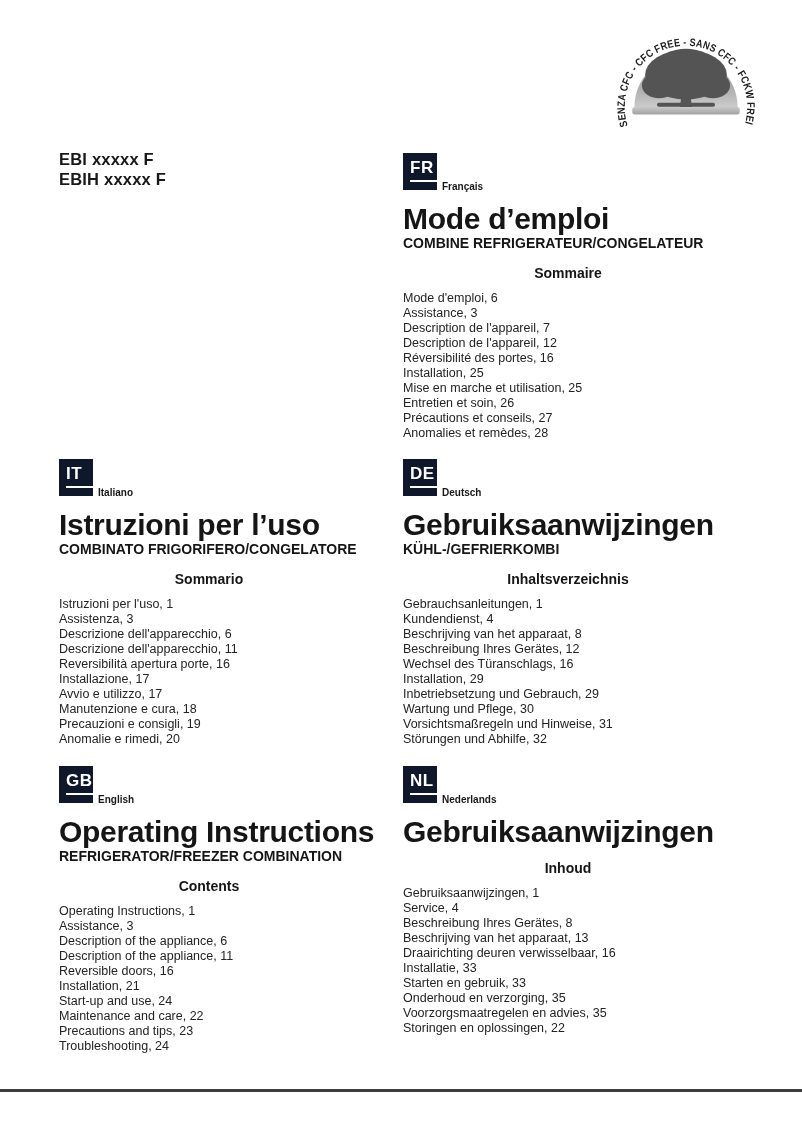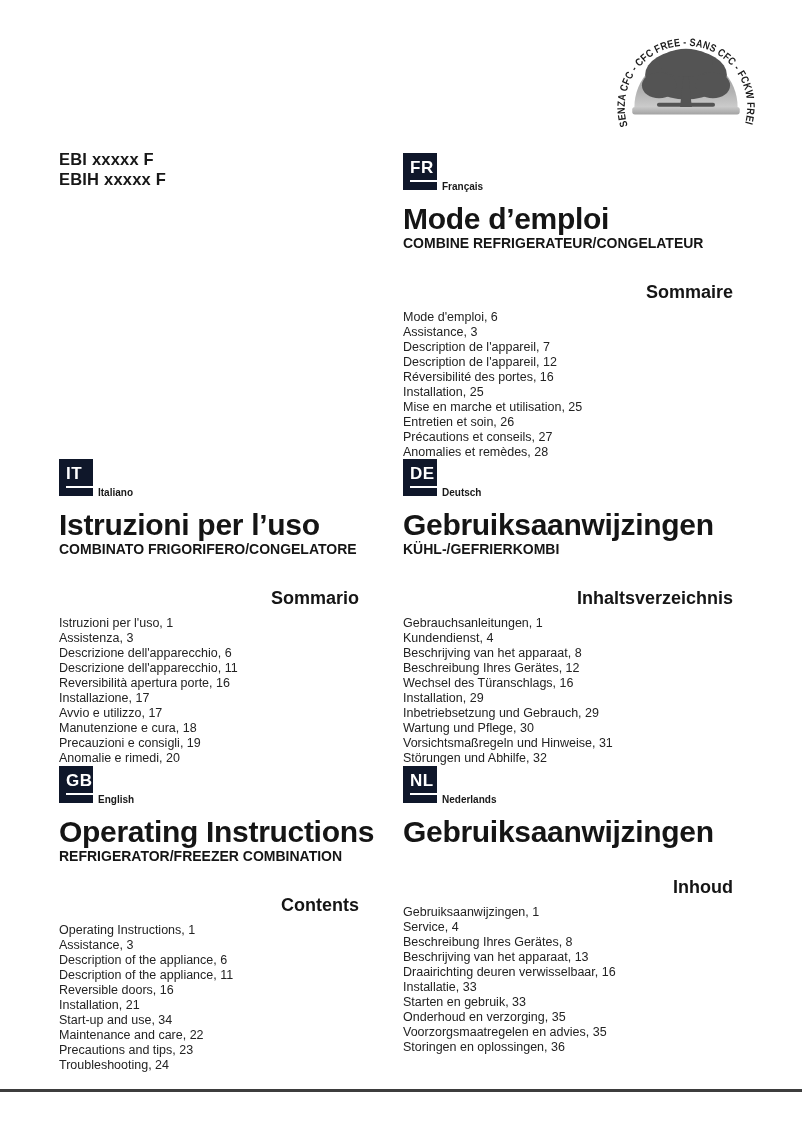--- a/index.html
+++ b/index.html
@@ -85,25 +85,25 @@
   }
   .subtitle {
     margin: 1px 0 0 0;
     font-weight: bold;
     font-size: 14px;
     line-height: 17px;
     color: #151515;
     white-space: nowrap;
   }
   .toc-title {
-    margin: 32px 0 0 0;
-    font-weight: bold;
-    font-size: 18px;
+    margin: 13px 0 0 0;
+    font-weight: bold;
+    font-size: 14px;
     line-height: 16px;
-    text-align: right;
+    text-align: center;
     color: #151515;
   }
   .toc {
     margin-top: 10px;
     font-size: 12.5px;
     line-height: 15px;
     color: #232323;
   }
   .toc-item { white-space: nowrap; }
 
@@ -244,21 +244,21 @@
     <h1 class="title">Operating Instructions</h1>
     <h2 class="subtitle">REFRIGERATOR/FREEZER COMBINATION</h2>
     <h3 class="toc-title">Contents</h3>
     <div class="toc">
         <div class="toc-item">Operating Instructions, 1</div>
         <div class="toc-item">Assistance, 3</div>
         <div class="toc-item">Description of the appliance, 6</div>
         <div class="toc-item">Description of the appliance, 11</div>
         <div class="toc-item">Reversible doors, 16</div>
         <div class="toc-item">Installation, 21</div>
-        <div class="toc-item">Start-up and use, 34</div>
+        <div class="toc-item">Start-up and use, 24</div>
         <div class="toc-item">Maintenance and care, 22</div>
         <div class="toc-item">Precautions and tips, 23</div>
         <div class="toc-item">Troubleshooting, 24</div>
       </div>
   </section>
 
   <section class="section" id="sec-nl">
     <div class="badge-row">
       <div class="badge">
         <span class="badge-code">NL</span>
@@ -271,18 +271,18 @@
     <div class="toc">
         <div class="toc-item">Gebruiksaanwijzingen, 1</div>
         <div class="toc-item">Service, 4</div>
         <div class="toc-item">Beschreibung Ihres Gerätes, 8</div>
         <div class="toc-item">Beschrijving van het apparaat, 13</div>
         <div class="toc-item">Draairichting deuren verwisselbaar, 16</div>
         <div class="toc-item">Installatie, 33</div>
         <div class="toc-item">Starten en gebruik, 33</div>
         <div class="toc-item">Onderhoud en verzorging, 35</div>
         <div class="toc-item">Voorzorgsmaatregelen en advies, 35</div>
-        <div class="toc-item">Storingen en oplossingen, 36</div>
+        <div class="toc-item">Storingen en oplossingen, 22</div>
       </div>
   </section>
 
   <div class="bottom-rule"></div>
 </div>
 
 </body></html>

